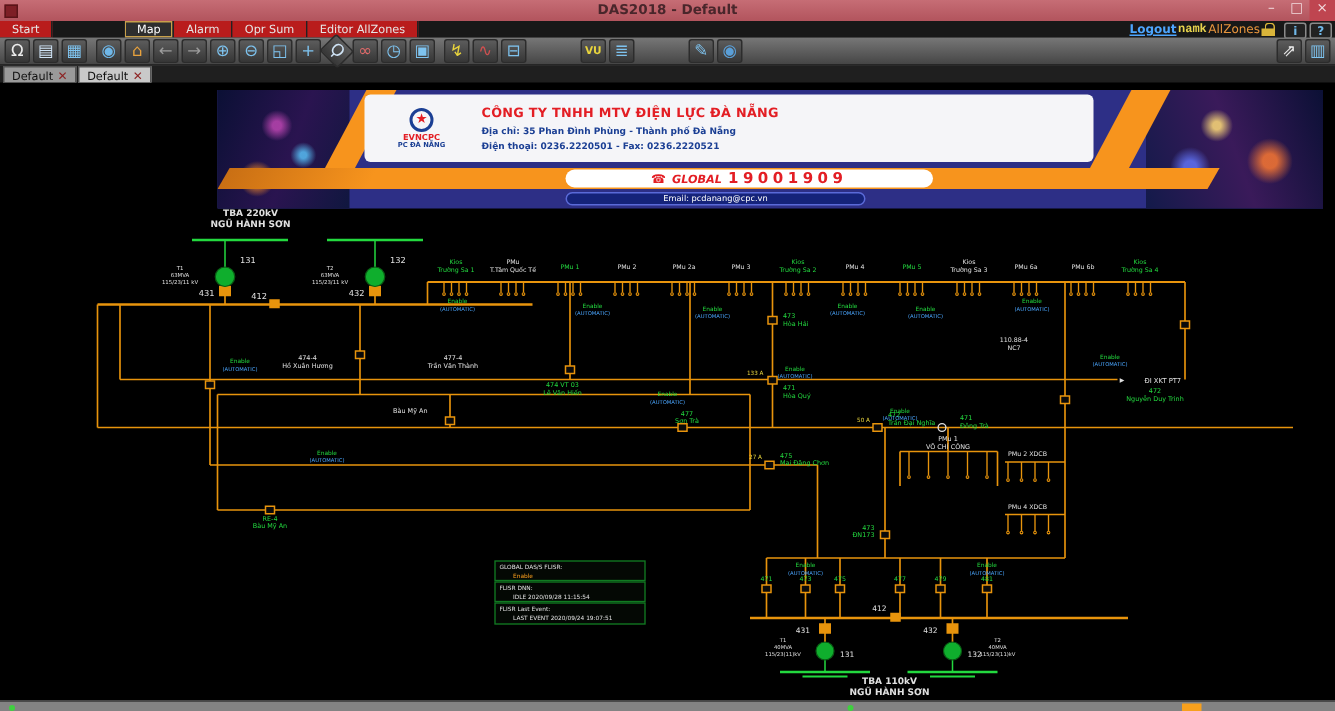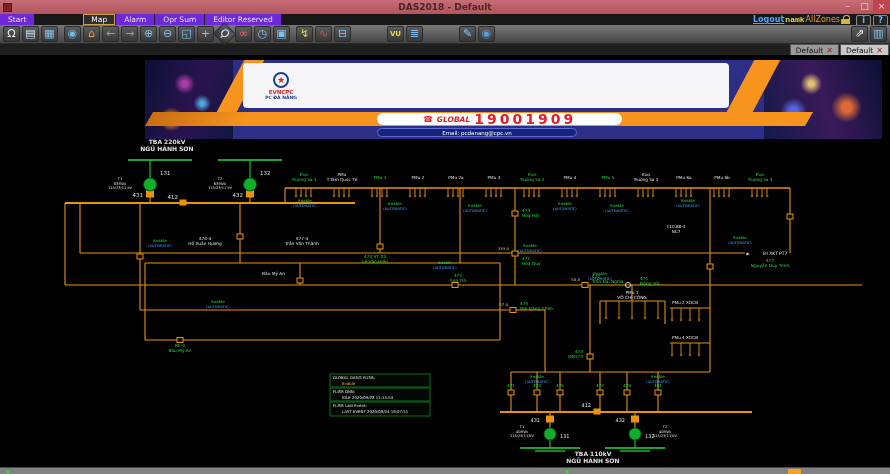--- a/index.html
+++ b/index.html
@@ -10,42 +10,42 @@
   
   .titlebar { height:14px; background:linear-gradient(#c66d75,#b2545d); display:flex; align-items:center; position:relative; }
   .app-ico { width:9px; height:9px; margin-left:3px; background:#7e1f26; border:1px solid #5a1418; }
   .title-text { position:absolute; left:0; right:0; text-align:center; font-size:9px; color:#49262b; font-weight:bold; line-height:14px; }
   .winbtns { margin-left:auto; display:flex; height:14px; position:relative; }
   .winbtn { width:17px; height:14px; color:#f2dadd; font-size:9px; line-height:13px; text-align:center; }
   .winbtn.close { background:#bf4550; }
 
   
   .menubar { height:11px; background:#181818; display:flex; align-items:stretch; position:relative; }
-  .mtab { font-size:7.5px; color:#e6e6e6; padding:0 8px; line-height:11px; background:#6d28d9; border-right:1px solid #222; }
+  .mtab { font-size:7.5px; color:#e6e6e6; padding:0 8px; line-height:11px; background:#b91c1c; border-right:1px solid #222; }
   .mtab.active { background:#2e2e2e; box-shadow:inset 0 0 0 1px #c8a04a; color:#fff;margin-left:48px; }
   .session { margin-left:auto; display:flex; align-items:center; gap:1px; padding-right:40px; }
   .logout { color:#4da6ff; font-size:8px; font-weight:bold; text-decoration:underline; }
   .uname { color:#e8d44d; font-size:8px; font-weight:bold;font-family:Liberation Mono, monospace; }
   .zone { color:#e8953d; font-size:8px; font-weight:normal; }
   .lock { position:relative; width:9px; height:9px; }
   .lock:before { content:""; position:absolute; left:2px; top:0; width:5px; height:5px; border:1.4px solid #d9b43a; border-bottom:none; border-radius:3px 3px 0 0; }
   .lock:after { content:""; position:absolute; left:0; top:4px; width:9px; height:5px; background:#d9b43a; }
   .helpbtns { position:absolute; right:2px; top:1px; display:flex; gap:2px; }
   .hbtn { width:15px; height:11px; background:#222; border:1px solid #8a8a8a; color:#6fb7e8; font-size:8px; font-weight:bold; text-align:center; line-height:9px; border-radius:2px; }
 
   
   .toolbar { height:19px; background:linear-gradient(#777,#454545); display:flex; align-items:center; padding:0 2px; position:relative; border-bottom:1px solid #2a2a2a; }
   .tbtn { width:17px; height:16px; margin:0 1px; background:linear-gradient(#5c5c5c,#373737); border:1px solid #2c2c2c; border-radius:2px; text-align:center; line-height:14px; font-size:11px; overflow:hidden; }
   .tbtn.textg { font-size:7px; font-weight:bold; line-height:15px; }
   .tsep { width:4px; }
   .tgap { width:34px; }
   .tbright { position:absolute; right:2px; top:1px; display:flex; }
 
   
-  .doctabs { height:12px; background:#1f1f1f; display:flex; align-items:flex-end; padding-left:18px; border-bottom:1px solid #000;justify-content:flex-end; }
+  .doctabs { height:12px; background:#1f1f1f; display:flex; align-items:flex-end; padding-left:2px; border-bottom:1px solid #000; }
   .dtab { height:11px; display:flex; align-items:center; gap:3px; padding:0 5px; font-size:7.5px; color:#111; background:#9a9a9a; border:1px solid #555; border-bottom:none; margin-right:1px; }
   .dtab.active { background:#cicaca; background:#c9c9c9; }
   .dclose { color:#8c1f1f; font-weight:bold; font-size:8px; }
 
   
   .canvas { position:relative; width:890px; height:411px; background:#000; overflow:hidden; }
 
   
   .banner { position:absolute; left:145px; top:4px; width:737px; height:79px; background:#2d2f86; overflow:hidden; }
   .city { position:absolute; top:0; height:100%; background:
@@ -68,21 +68,21 @@
   .evnstar { width:16px; height:16px; margin:0 auto; border:2px solid #1b3f94; border-radius:50%; color:#e31e24; font-size:9px; line-height:13px; text-align:center; }
   .evn-t1 { color:#e31e24; font-size:5.5px; font-weight:bold; margin-top:1px; }
   .evn-t2 { color:#1b3f94; font-size:4.5px; font-weight:bold; }
   .cotext { padding-left:8px; }
   .co-name { color:#e31e24; font-size:8.5px; font-weight:bold; letter-spacing:.2px; }
   .co-line { color:#1b3f94; font-size:6px; font-weight:bold; margin-top:3px; }
   .hotband { position:absolute; left:0; top:52px; width:660px; height:14px; background:linear-gradient(90deg,#c96f14,#f7941d 15%,#f7941d); transform:skewX(-30deg); transform-origin:bottom left; }
   .hotpill { position:absolute; left:232px; top:53px; width:245px; height:12px; background:#fff; border-radius:6px; display:flex; align-items:center; justify-content:center; gap:4px; }
   .hotphone { color:#e31e24; font-size:8px; }
   .hotlabel { color:#e31e24; font-size:7.5px; font-weight:bold; font-style:italic; }
-  .hotnum { color:#e31e24; font-size:14px; font-weight:bold; letter-spacing:3px; }
+  .hotnum { color:#e31e24; font-size:10px; font-weight:bold; letter-spacing:3px; }
   .emailpill { position:absolute; left:232px; top:68px; width:200px; height:9px; background:#15237a; border:1px solid #5a6ad8; border-radius:5px; color:#fff; font-size:5.5px; text-align:center; line-height:8px; }
 
   
   .maintitle { position:absolute; left:0; top:86px; width:890px; text-align:center; color:#ffff00; font-size:16.5px; font-weight:bold; letter-spacing:.5px; }
 
   svg#net { position:absolute; left:0; top:0; width:890px; height:411px; }
   svg text { font-family:"DejaVu Sans", sans-serif; }
 
   
   .statusbar { height:7px; background:#838383; border-top:1px solid #4a4a4a; position:relative; }
@@ -103,21 +103,21 @@
       <span class="winbtn close">×</span>
     </span>
   </div>
 
   <div class="menubar">
     <span id="menu-tabs" style="display:flex">
         <span class="mtab">Start</span>
         <span class="mtab active">Map</span>
         <span class="mtab">Alarm</span>
         <span class="mtab">Opr Sum</span>
-        <span class="mtab">Editor Reserved</span>
+        <span class="mtab">Editor AllZones</span>
       </span>
     <span class="session">
       <span class="logout">Logout</span>
       <span class="uname">namk</span>
       <span class="zone">AllZones</span>
       <span class="lock"></span>
     </span>
     <span class="helpbtns">
       <span class="hbtn">i</span>
       <span class="hbtn">?</span>
@@ -176,20 +176,25 @@
       <div class="city left"></div>
       <div class="city right"></div>
       <div class="obar b1"></div>
       <div class="obar b2"></div>
       <div class="hotband"></div>
       <div class="whitepanel">
         <div class="evnlogo">
           <div class="evnstar">★</div>
           <div class="evn-t1">EVNCPC</div>
           <div class="evn-t2">PC ĐÀ NẴNG</div>
+        </div>
+        <div class="cotext">
+          <div class="co-name">CÔNG TY TNHH MTV ĐIỆN LỰC ĐÀ NẴNG</div>
+          <div class="co-line">Địa chỉ: 35 Phan Đình Phùng - Thành phố Đà Nẵng</div>
+          <div class="co-line">Điện thoại: 0236.2220501 - Fax: 0236.2220521</div>
         </div>
       </div>
       <div class="hotpill">
         <span class="hotphone">☎</span>
         <span class="hotlabel">GLOBAL</span>
         <span class="hotnum">19001909</span>
       </div>
       <div class="emailpill">Email: pcdanang@cpc.vn</div>
     </div>
 

